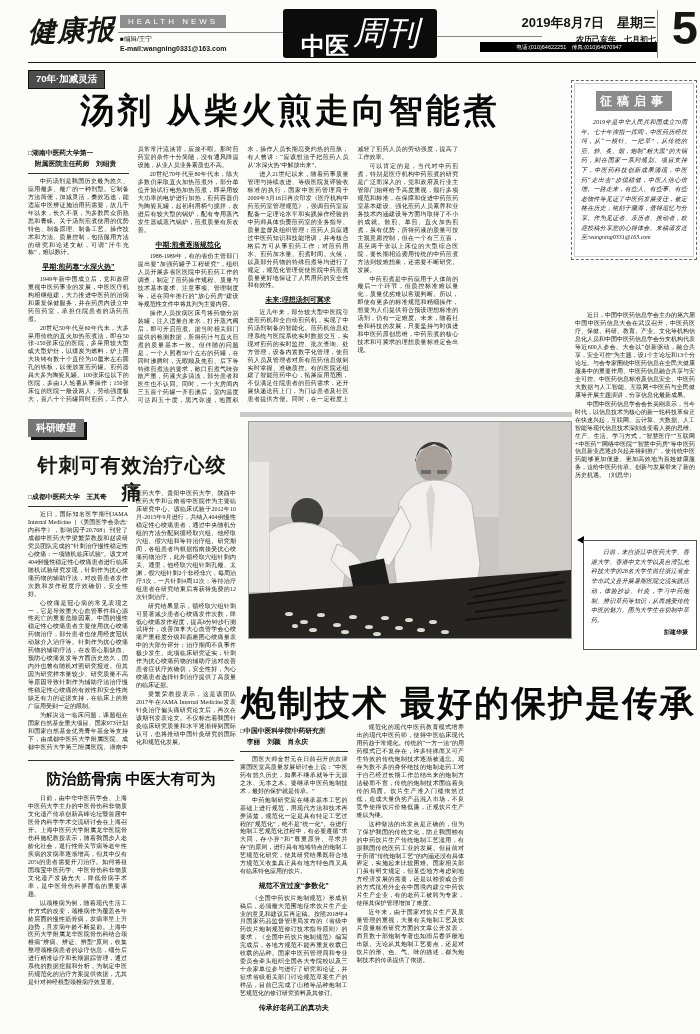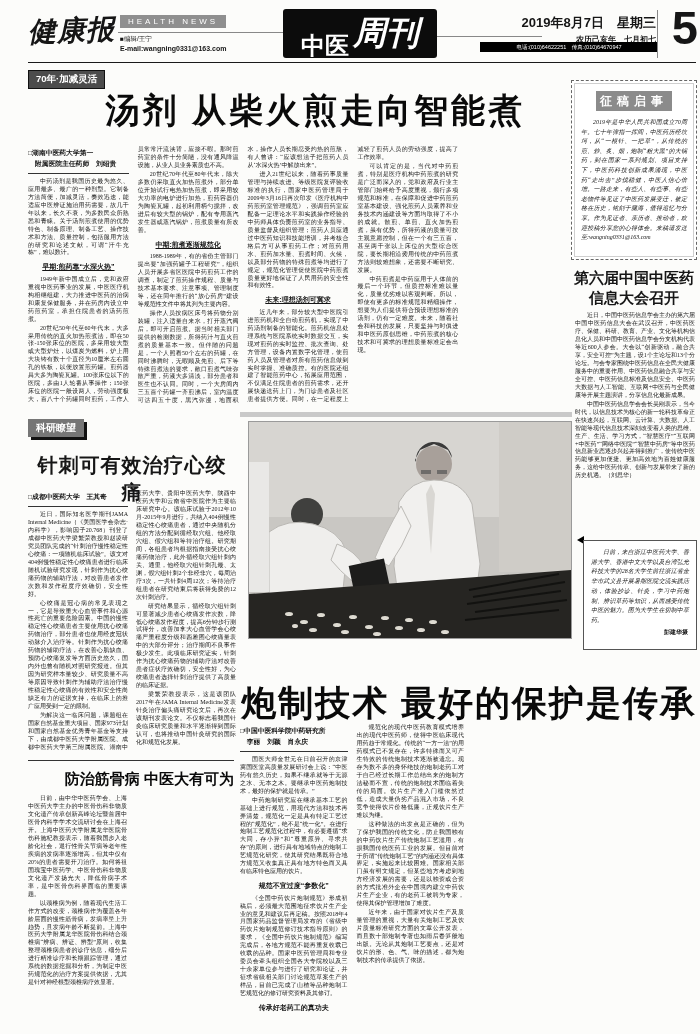--- a/index.html
+++ b/index.html
@@ -15,34 +15,34 @@
   .logo-script { left:28px; top:12px; font-size:28px; font-weight:bold; font-style:italic;
     font-family:"DejaVu Serif","Liberation Serif",serif; letter-spacing:1px; transform:rotate(-2deg); }
   .hn-badge { left:120px; top:15px; background:#8f8f8f; color:#fff; padding:2px 8px;
     font-family:"Liberation Sans",sans-serif; font-size:8px; font-weight:normal; letter-spacing:3px; }
   .editor-line { left:120px; top:35px; font-size:6.5px; font-family:"Liberation Sans",sans-serif; }
   .email-line { left:120px; top:45px; font-size:7px; font-weight:bold; font-family:"Liberation Sans",sans-serif; }
   .rule-thin { background:#555; height:1px; }
   .masthead { left:283px; top:9px; width:154px; height:49px; background:#0c0c0c; color:#fff;
     display:flex; align-items:center; justify-content:center; gap:4px; border-radius:3px; }
   .masthead .mh1 { font-size:24px; font-weight:bold; font-family:"Liberation Sans",sans-serif;margin-top:24px; }
-  .masthead .mh2 { font-size:33px; font-weight:700; font-style:italic; font-family:"DejaVu Serif",serif; }
+  .masthead .mh2 { font-size:33px; font-weight:400; font-style:italic; font-family:"DejaVu Serif",serif; }
   .date-block { right:44px; top:14px; text-align:right; font-family:"Liberation Sans",sans-serif; }
   .date1 { font-size:13px; font-weight:bold; }
   .date2 { font-size:8px; margin-top:2px;font-weight:bold; }
   .contact-bar { left:480px; top:42px; width:178px; height:10px; background:#000; color:#fff;
     font-size:5.5px; font-family:"Liberation Sans",sans-serif; display:flex; align-items:center; justify-content:center; }
   .page-num { right:2px; top:4px; font-size:47px; font-weight:900; font-family:"Liberation Sans",sans-serif; line-height:1; }
   .page-num-divider { right:42px; top:10px; width:1px; height:48px; background:#888; }
   .header-rule { left:28px; top:62px; width:668px; height:1px; background:#1a1a1a; }
 
   
   .tag-badge { background:#4c4c4c; color:#fff; font-family:"Liberation Sans",sans-serif;
     font-weight:bold; font-size:9.5px; padding:2px 7px; border:1px solid #111; }
-  .big-head { font-family:"Liberation Sans","DejaVu Sans",sans-serif; font-weight:900; text-align:right; color:#0a0a0a; }
+  .big-head { font-family:"Liberation Sans","DejaVu Sans",sans-serif; font-weight:900; text-align:center; color:#0a0a0a; }
   .body-flow { font-size:6px; line-height:1.33; text-align:justify; overflow:hidden; column-fill:auto; }
   .para { text-indent:2em; margin-bottom:1px; }
   .byline { font-weight:bold; font-size:6.8px; line-height:1.6; white-space:pre-line;
     border-bottom:1px solid #333; padding:2px 0 3px 0; margin-bottom:4px; font-family:"Liberation Sans",sans-serif; }
   .subhead { font-family:"Liberation Sans",sans-serif; font-weight:bold; font-size:7px;
     text-align:center; margin:5px 0 4px 0; }
   .subhead.u { text-decoration:underline; }
 
   
   .notice-box { left:571px; top:80px; width:126px; height:180px; border:1px dashed #666; outline:1px solid #cfcfcf; outline-offset:-4px; background:#fff; }
@@ -127,24 +127,20 @@
       <div class="para">近几年来，部分较大型中医院引进煎药机和全自动煎药机，实现了中药汤剂制备的智能化。煎药机信息处理系统与医院系统实时数据交互，实现对煎药的实时监控、批次查询、处方管理，设备内置数字化管理，使煎药人员及管理者对所有煎药信息做到实时掌握、准确质控。有的医院还组建了智能煎药中心，拓展应用范围，不仅满足住院患者的煎药需求，还开展快递送药上门，为门诊患者及社区患者提供方便。同时，在一定程度上减轻了煎药人员的劳动强度，提高了工作效率。</div>
       <div class="para">可以肯定的是，当代对中药煎煮，特别是医疗机构中药煎煮的研究是广泛而深入的，党和政府及行业主管部门始终给予高度重视，颁行多项规范和标准，在保障和促进中药煎药室基本建设、强化煎药人员素养和业务技术内涵建设等方面均取得了不小的成就。散煎、单煎、直火加热煎煮，虽有优势，所得药液的质量可按主观意愿控制，但在一个有三五百，甚至两千张以上床位的大型综合医院，要长期相沿袭用传统的中药煎煮方法则较难想象，还需要不断研究、发展。</div>
       <div class="para">中药煎煮是中药应用于人体前的最后一个环节，但质控标准难以量化，质量优劣难以客观判断。所以，即使有更多的标准规范和精细操作，想要为人们提供符合预设理想标准的汤剂，仍有一定难度。未来，随着社会和科技的发展，只要坚持与时俱进和中医药原创思维，中药煎煮的核心技术和可冀求的理想质量标准定会出现。</div>
     </div>
 
   <div class="abs notice-box">
     <div class="notice-title">征稿启事</div>
     <div class="notice-body">2019年是中华人民共和国成立70周年。七十年弹指一挥间，中医药历经坎坷，从“一根针、一把草”，从传统的煎、炒、炙、煅，炮制“粗大黑”的大锅药，到在国家一系列规划、项目支持下，中医药科技创新成果涌现，中医药“走出去”步伐稳健，中医人信心倍增。一路走来，有些人、有些事、有些老物件等见证了中医药发展变迁，被定格在历史，铭刻于脑海，值得追忆与分享。作为见证者、亲历者、推动者，欢迎投稿分享您的心得体会。来稿请发送至:wangning0331@163.com</div>
   </div>
 
-  <div class="abs info-head">
-    <div>第六届中国中医药</div>
-    <div>信息大会召开</div>
-  </div>
   <div class="abs body-flow info-body">
       <div class="para">近日，中国中医药信息学会主办的第六届中国中医药信息大会在武汉召开，中医药医疗、保健、科研、教育、产业、文化等机构信息化人员和中国中医药信息学会分支机构代表等近600人参会。大会以“创新驱动，融合共享，安全可控”为主题，设1个主论坛和13个分论坛。与会专家围绕中医药信息在全民大健康服务中的重要作用、中医药信息融合共享与安全可控、中医药信息标准及信息安全、中医药大数据与人工智能、互联网+中医药与全民健康等开展主题演讲，分享信息化最新成果。</div>
       <div class="para">中国中医药信息学会会长吴刚表示，当今时代，以信息技术为核心的新一轮科技革命正在快速兴起，互联网、云计算、大数据、人工智能等现代信息技术深刻改变着人类的思维、生产、生活、学习方式，“智慧医疗”“互联网+中医药”“网络中医院”“智慧中药房”等中医药信息新业态逐步兴起并得到推广，使传统中医药能够更加便捷、更加高效地为百姓健康服务，这给中医药传承、创新与发展带来了新的历史机遇。（刘思华）</div>
     </div>
 
   <div class="abs gray-bar"></div>
   <div class="abs photo-frame">
     <svg width="322" height="216" viewBox="0 0 322 216">
       <rect x="0" y="0" width="322" height="216" fill="#c9c7c3"></rect>
       <rect x="0" y="0" width="322" height="95" fill="#d7d5d1"></rect>

